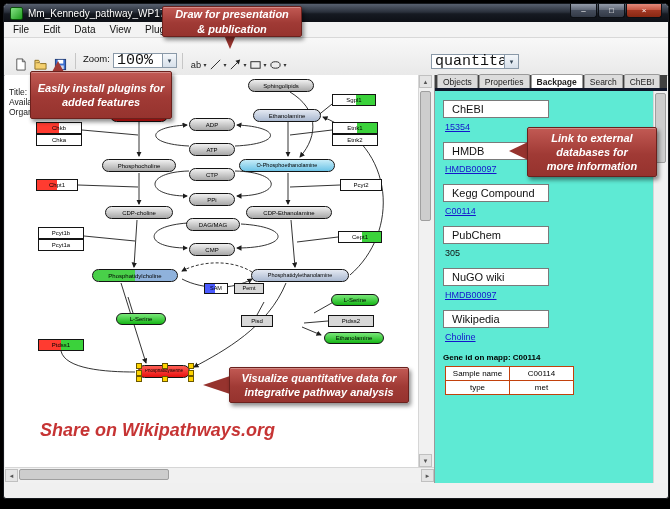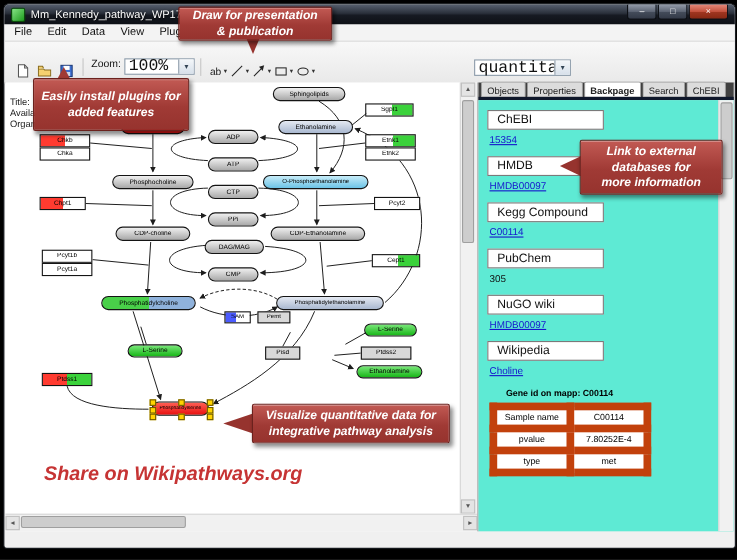--- a/index.html
+++ b/index.html
@@ -65,23 +65,23 @@
        margin-right:1px;border-radius:2px 2px 0 0;color:#222;}
   .tab.active{background:#fff;font-weight:bold;margin-top:21px;}
   .panel-body{position:absolute;top:16px;bottom:0;left:0;right:0;background:#5eead4;overflow:hidden;}
   .backpage{position:absolute;top:0;bottom:0;left:0;right:13px;padding:4px 4px 0 8px;overflow:hidden;}
   .panel-scroll{position:absolute;right:0;top:0;bottom:0;width:13px;background:#f1f1f1;border-left:1px solid #d6d6d6;}
   .bp-header{border:1px solid #7a7a7a;background:#fff;font-size:11px;padding:2px 8px;min-width:88px;
              display:inline-block;margin-top:5px;color:#111;}
   .bp-link{font-size:9px;color:#1515cc;text-decoration:underline;margin:4px 0 5px 2px;display:block;width:max-content;}
   .bp-link.plain{color:#111;text-decoration:none;}
   .expression-title{font-size:11px;font-weight:bold;margin-top:9px;color:#000;}
-  .gene-id{font-size:8px;font-weight:bold;margin:11px 17px 4px;color:#000;}
+  .gene-id{font-size:8px;font-weight:bold;margin:11px 0 4px;color:#000;}
   #expr-table{border-collapse:collapse;margin-left:2px;}
-  #expr-table td{border:7px solid #c2410c;font-size:8px;padding:2px 4px;text-align:center;min-width:55px;background:#fff;color:#000;}
+  #expr-table td{border:1px solid #c2410c;font-size:8px;padding:2px 4px;text-align:center;min-width:55px;background:#fff;color:#000;}
   
   .statusbar{position:absolute;left:1px;right:1px;bottom:1px;height:14px;background:#f0f0f0;border-top:1px solid #bbb;
              font-size:8.5px;color:#222;padding:2px 0 0 4px;box-sizing:border-box;white-space:nowrap;overflow:hidden;}
   
   .callout{position:absolute;z-index:40;color:#fff;font-weight:bold;font-style:italic;font-size:11px;line-height:1.3;
            text-align:center;white-space:pre-line;display:flex;align-items:center;justify-content:center;
            padding:2px 4px;box-sizing:border-box;border-radius:2px;border:1px solid #6b211d;
            background:linear-gradient(180deg,#c25a54,#a03a35 55%,#96332e);
            box-shadow:inset 0 1px 0 rgba(255,255,255,.3),2px 3px 4px rgba(0,0,0,.45);}
   .tri{position:absolute;z-index:39;width:0;height:0;}
@@ -363,24 +363,20 @@
         <div class="backpage">
           <div id="bp-sections"><div class="bp-header">ChEBI</div><a class="bp-link">15354</a><div class="bp-header">HMDB</div><a class="bp-link">HMDB00097</a><div class="bp-header">Kegg Compound</div><a class="bp-link">C00114</a><div class="bp-header">PubChem</div><a class="bp-link plain">305</a><div class="bp-header">NuGO wiki</div><a class="bp-link">HMDB00097</a><div class="bp-header">Wikipedia</div><a class="bp-link">Choline</a></div>
           <div class="gene-id">Gene id on mapp: C00114</div>
           <table id="expr-table">
               <tbody>
                 <tr>
                   <td>Sample name</td>
                   <td>C00114</td>
                 </tr>
                 <tr>
-                  <td>pvalue</td>
-                  <td>7.80252E-4</td>
-                </tr>
-                <tr>
                   <td>type</td>
                   <td>met</td>
                 </tr>
               </tbody>
             </table>
         </div>
         <div class="panel-scroll">
           <div class="sb-thumb" style="top:2px;height:70px;"></div>
         </div>
       </div>

